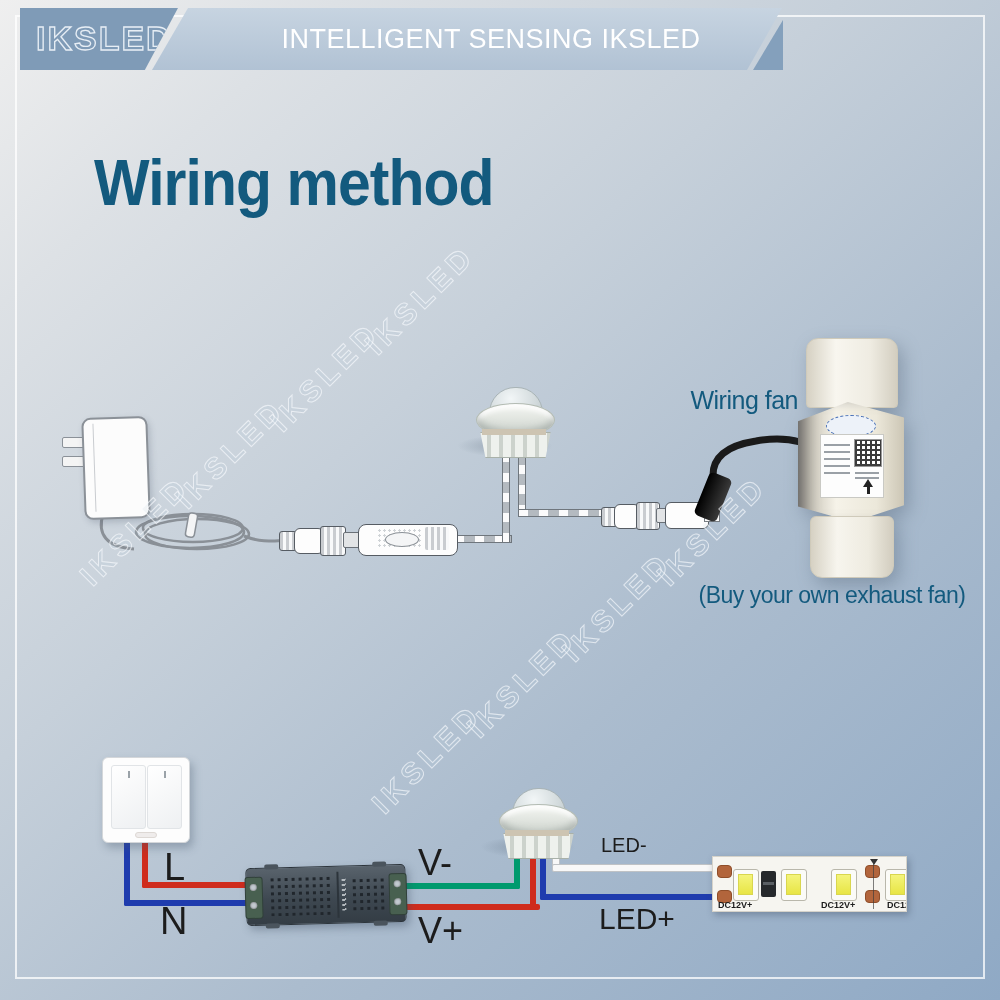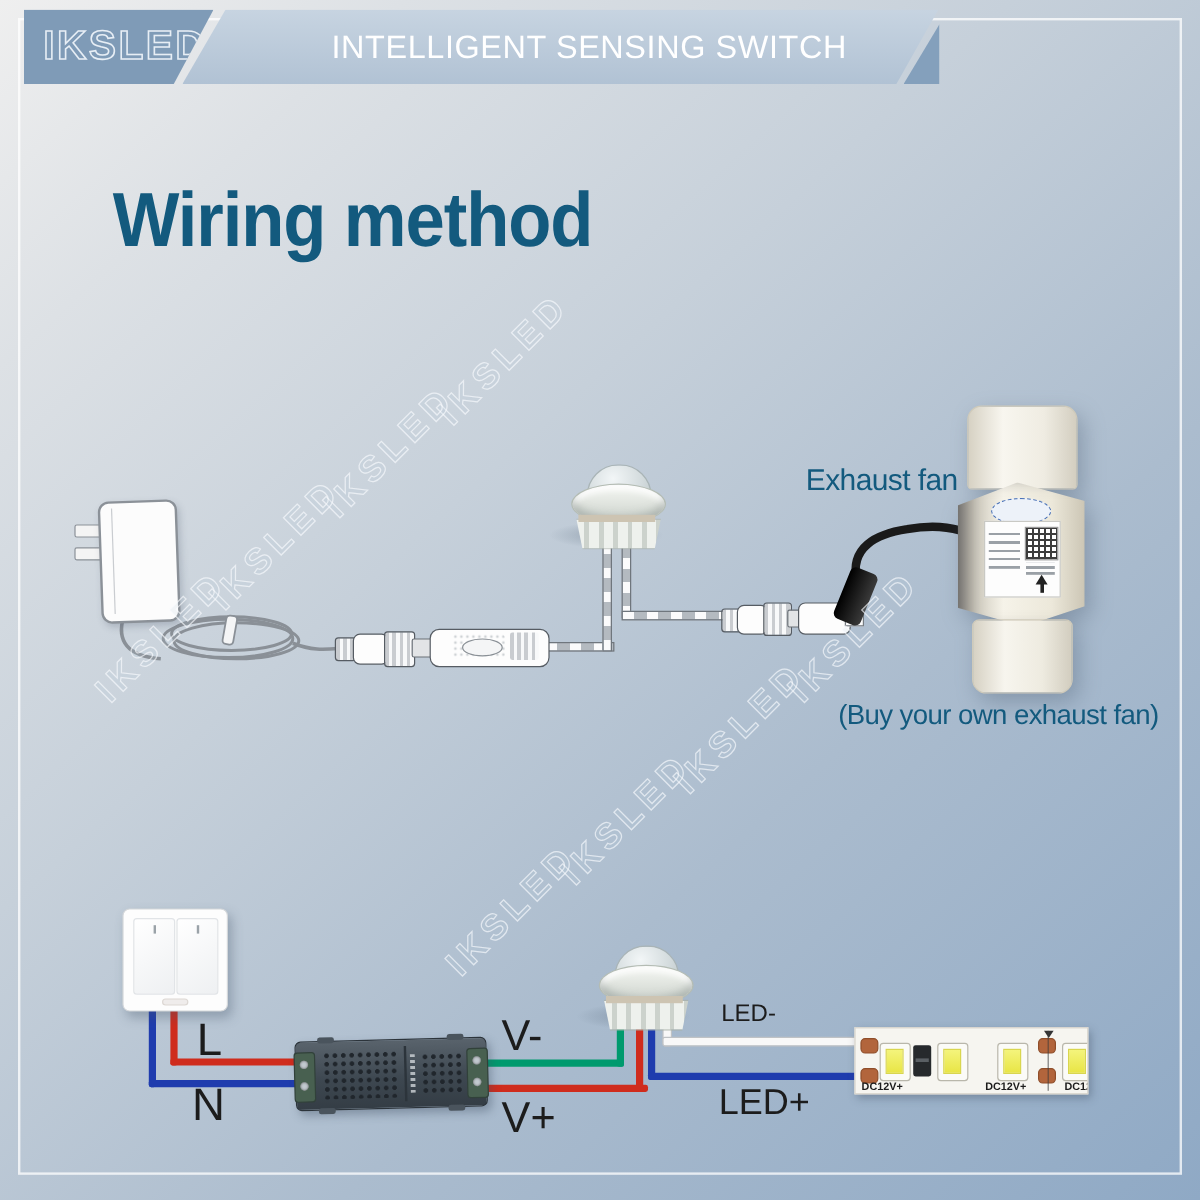--- a/index.html
+++ b/index.html
@@ -127,21 +127,21 @@
 </head>
 <body>
 
 <div id="canvas">
   <div class="frame"></div>
 
   <div class="hdr-dark">
     <span class="logo">IKSLED</span>
   </div>
   <div class="hdr-light">
-    <span class="product">INTELLIGENT SENSING SWITCH</span>
+    <span class="product">INTELLIGENT SENSING IKSLED</span>
   </div>
   <div class="hdr-tri"></div>
 
   <div class="title">Wiring method</div>
 
   <div class="wm" style="left:420px;top:300px">IKSLED</div>
   <div class="wm" style="left:325px;top:377px">IKSLED</div>
   <div class="wm" style="left:230px;top:454px">IKSLED</div>
   <div class="wm" style="left:135px;top:531px">IKSLED</div>
   <div class="wm" style="left:712px;top:531px">IKSLED</div>
@@ -203,21 +203,21 @@
     <div class="sticker">
       <div class="slines"></div>
       <div class="slines2"></div>
       <div class="qr"></div>
       <div class="arrow-tri"></div>
       <div class="arrow-stem"></div>
     </div>
     <div class="tubebot"></div>
   </div>
 
-  <div class="teal" style="left:660px;top:386px;width:138px;text-align:right;font-size:25px;letter-spacing:-0.5px">Exhaust fan</div>
+  <div class="teal" style="left:660px;top:386px;width:138px;text-align:right;font-size:25px;letter-spacing:-0.5px">Wiring fan</div>
   <div class="teal" style="left:698px;top:582px;width:268px;text-align:center;font-size:23px;letter-spacing:-0.5px">(Buy your own exhaust fan)</div>
 
   <div class="wire w-red" style="left:142px;top:835px;width:6px;height:53px"></div>
   <div class="wire w-red" style="left:142px;top:882px;width:110px;height:6px"></div>
   <div class="wire w-blue" style="left:124px;top:835px;width:6px;height:71px"></div>
   <div class="wire w-blue" style="left:124px;top:900px;width:128px;height:6px"></div>
 
   <div class="wire w-green" style="left:400px;top:883px;width:120px;height:6px"></div>
   <div class="wire w-green" style="left:514px;top:845px;width:6px;height:44px"></div>
   <div class="wire w-red" style="left:400px;top:904px;width:140px;height:6px"></div>

